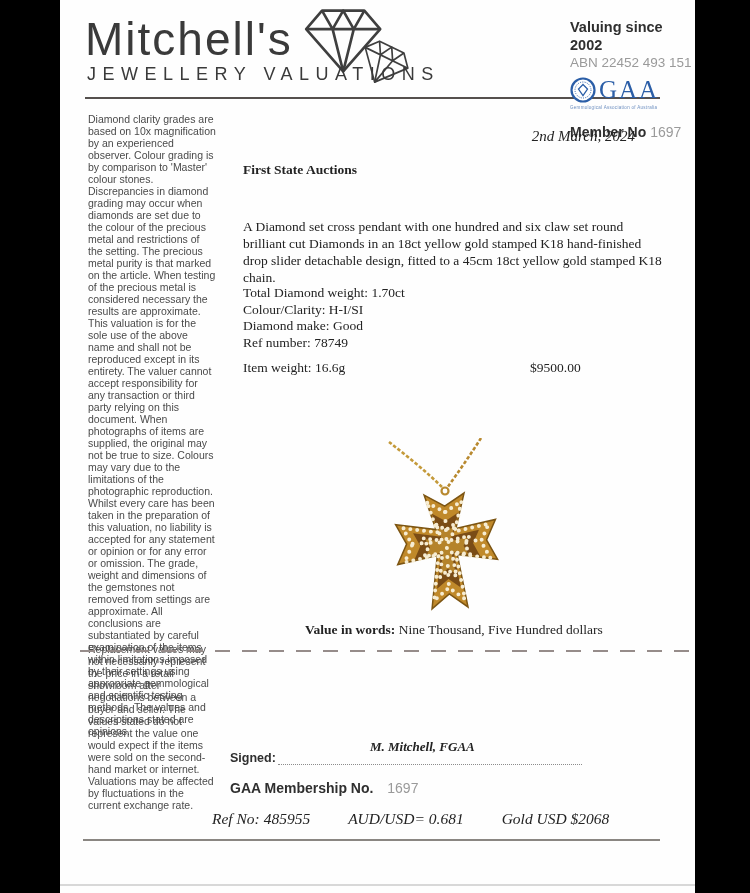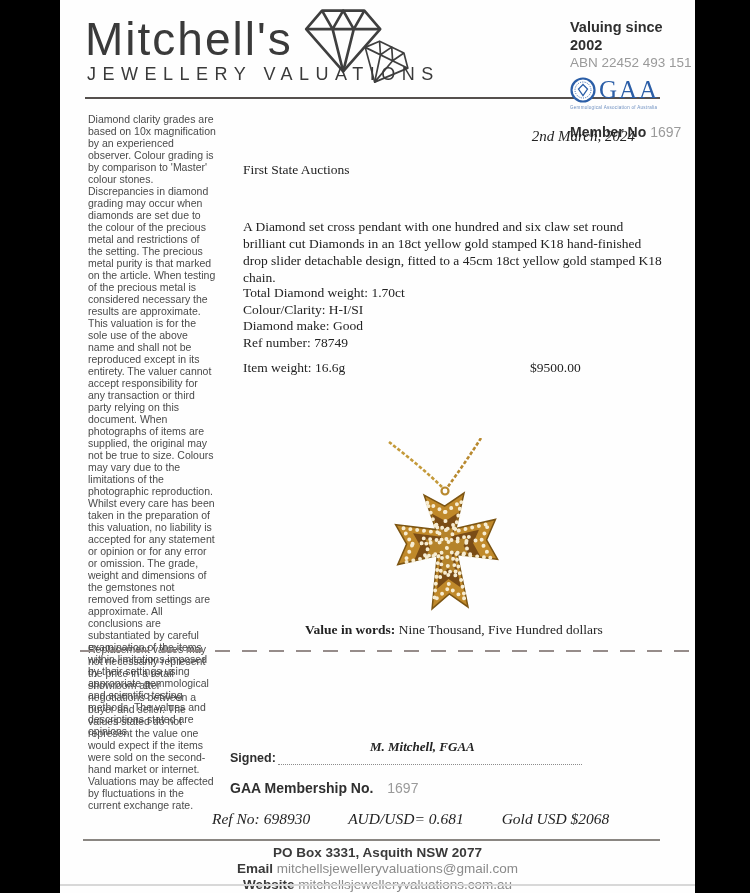--- a/index.html
+++ b/index.html
@@ -35,21 +35,21 @@
   
   .side-par{
     left:28px;width:128px;font-size:10.5px;line-height:12px;color:#4a4a4a;
   }
   .side-par-1{top:113px;}
   .side-par-2{top:643px;}
 
   
   .serif{font-family:"Liberation Serif",serif;color:#232323;}
   .date-line{top:128px;right:60px;font-size:15px;font-style:italic;}
-  .client-line{left:183px;top:162px;font-size:13.5px;font-weight:normal;}
+  .client-line{left:183px;top:162px;font-size:13.5px;font-weight:bold;}
   .desc{left:183px;top:218px;width:424px;font-size:13.5px;line-height:17px;}
   .details{left:183px;top:285px;font-size:13.5px;line-height:16.5px;}
   .weight-row{left:183px;top:360px;width:420px;font-size:13.5px;}
   .price{position:absolute;left:287px;top:0;}
   .value-words{left:245px;top:622px;font-size:13.5px;}
   .dashed-rule{
     left:20px;top:650px;width:615px;height:2px;
     background:repeating-linear-gradient(90deg,#968c8a 0 15px,transparent 15px 27px);
   }
 
@@ -170,27 +170,22 @@
     <span class="signed-label">Signed:</span>
     <span class="signed-line"></span>
   </div>
 
   <div class="abs membership-row">
     <span class="membership-label">GAA Membership No.</span>
     <span class="membership-no">1697</span>
   </div>
 
   <div class="abs serif ref-row">
-    <span>Ref No: 698930</span>
+    <span>Ref No: 485955</span>
     <span>AUD/USD= 0.681</span>
     <span>Gold USD $2068</span>
   </div>
 
   <div class="abs footer-rule"></div>
 
-  <div class="abs footer">
-    <div class="bold">PO Box 3331, Asquith NSW 2077</div>
-    <div><span class="bold">Email</span><span> mitchellsjewelleryvaluations@gmail.com</span></div>
-    <div><span class="bold">Website</span><span> mitchellsjewelleryvaluations.com.au</span></div>
-  </div>
 
   <div class="abs page-edge"></div>
 </div>
 
 </body></html>

